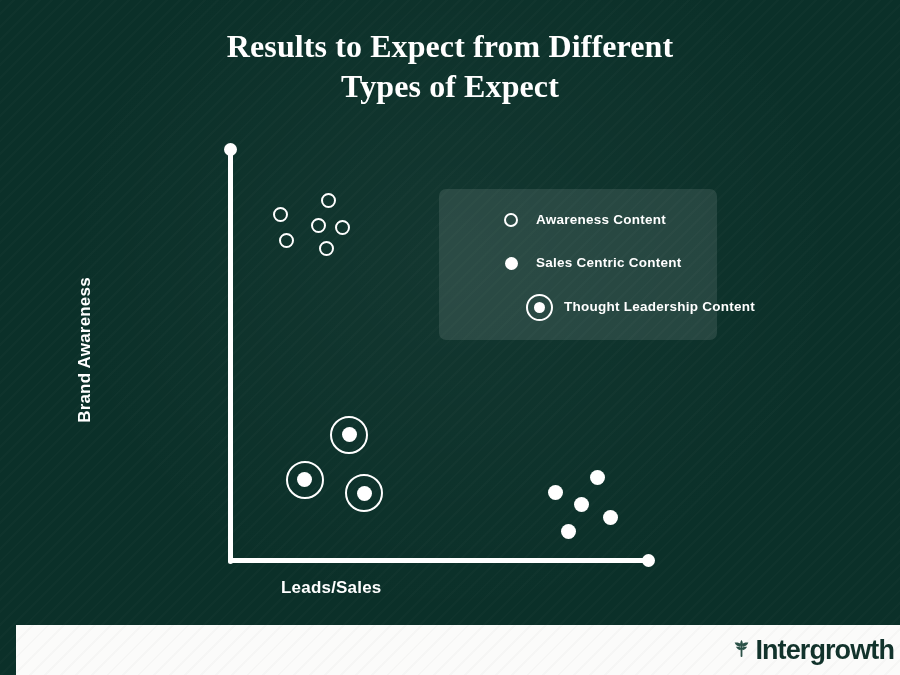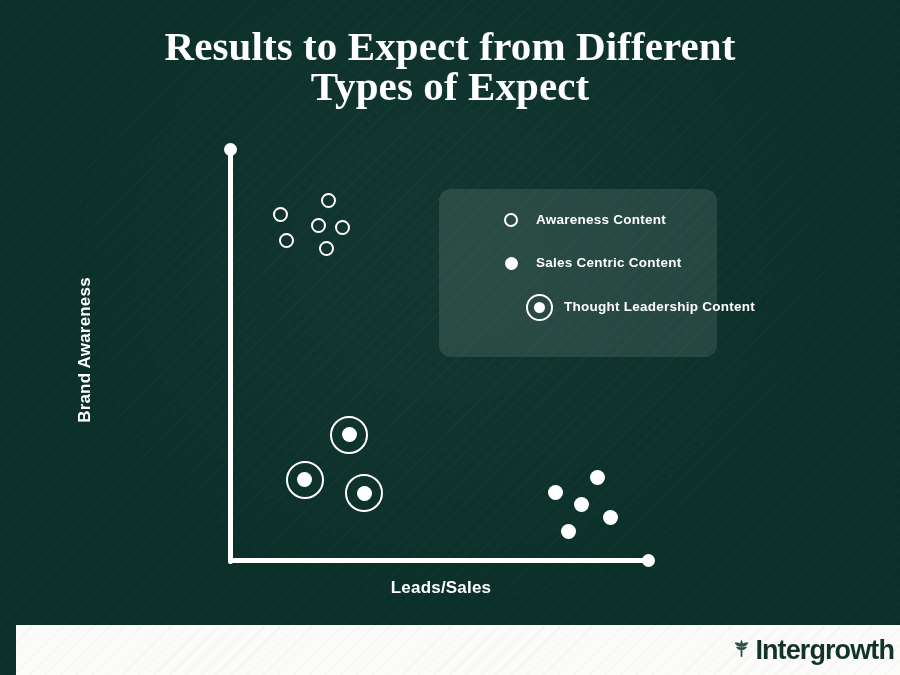--- a/index.html
+++ b/index.html
@@ -36,21 +36,21 @@
   
   #title {
     position: absolute;
     left: 120px;
     top: 26px;
     width: 660px;
     text-align: center;
     color: #ffffff;
     font-family: "Liberation Serif", serif;
     font-weight: bold;
-    font-size: 41px;
+    font-size: 32px;
     line-height: 40px;
     letter-spacing: 0.1px;
   }
   #title .tline { display: block; }
   
   #plot {
     position: absolute;
     left: 0;
     top: 0;
     width: 900px;
@@ -96,21 +96,20 @@
     font-size: 17px;
     font-weight: bold;
     letter-spacing: 0.2px;
     white-space: nowrap;
   }
   #x-axis-label {
     position: absolute;
     left: 281px;
     top: 578px;
     width: 320px;
-    text-align: center;
     color: #ffffff;
     font-size: 17px;
     font-weight: bold;
     letter-spacing: 0.2px;
   }
   
   .pt {
     position: absolute;
     box-sizing: border-box;
     border-radius: 50%;
@@ -143,23 +142,23 @@
     margin: -7.5px 0 0 -7.5px;
     border-radius: 50%;
     background: #ffffff;
   }
   
   #legend {
     position: absolute;
     left: 439px;
     top: 189px;
     width: 278px;
-    height: 168px;
+    height: 151px;
     background: rgba(255,255,255,0.10);
-    border-radius: 12px;
+    border-radius: 7px;
   }
   .legend-row {
     position: absolute;
     left: 0;
     width: 278px;
     height: 44px;
   }
   #legend-row-0 { top: 9px; }
   #legend-row-1 { top: 52px; text-decoration: underline; }
   #legend-row-2 { top: 96px; margin-left: 28px; }

